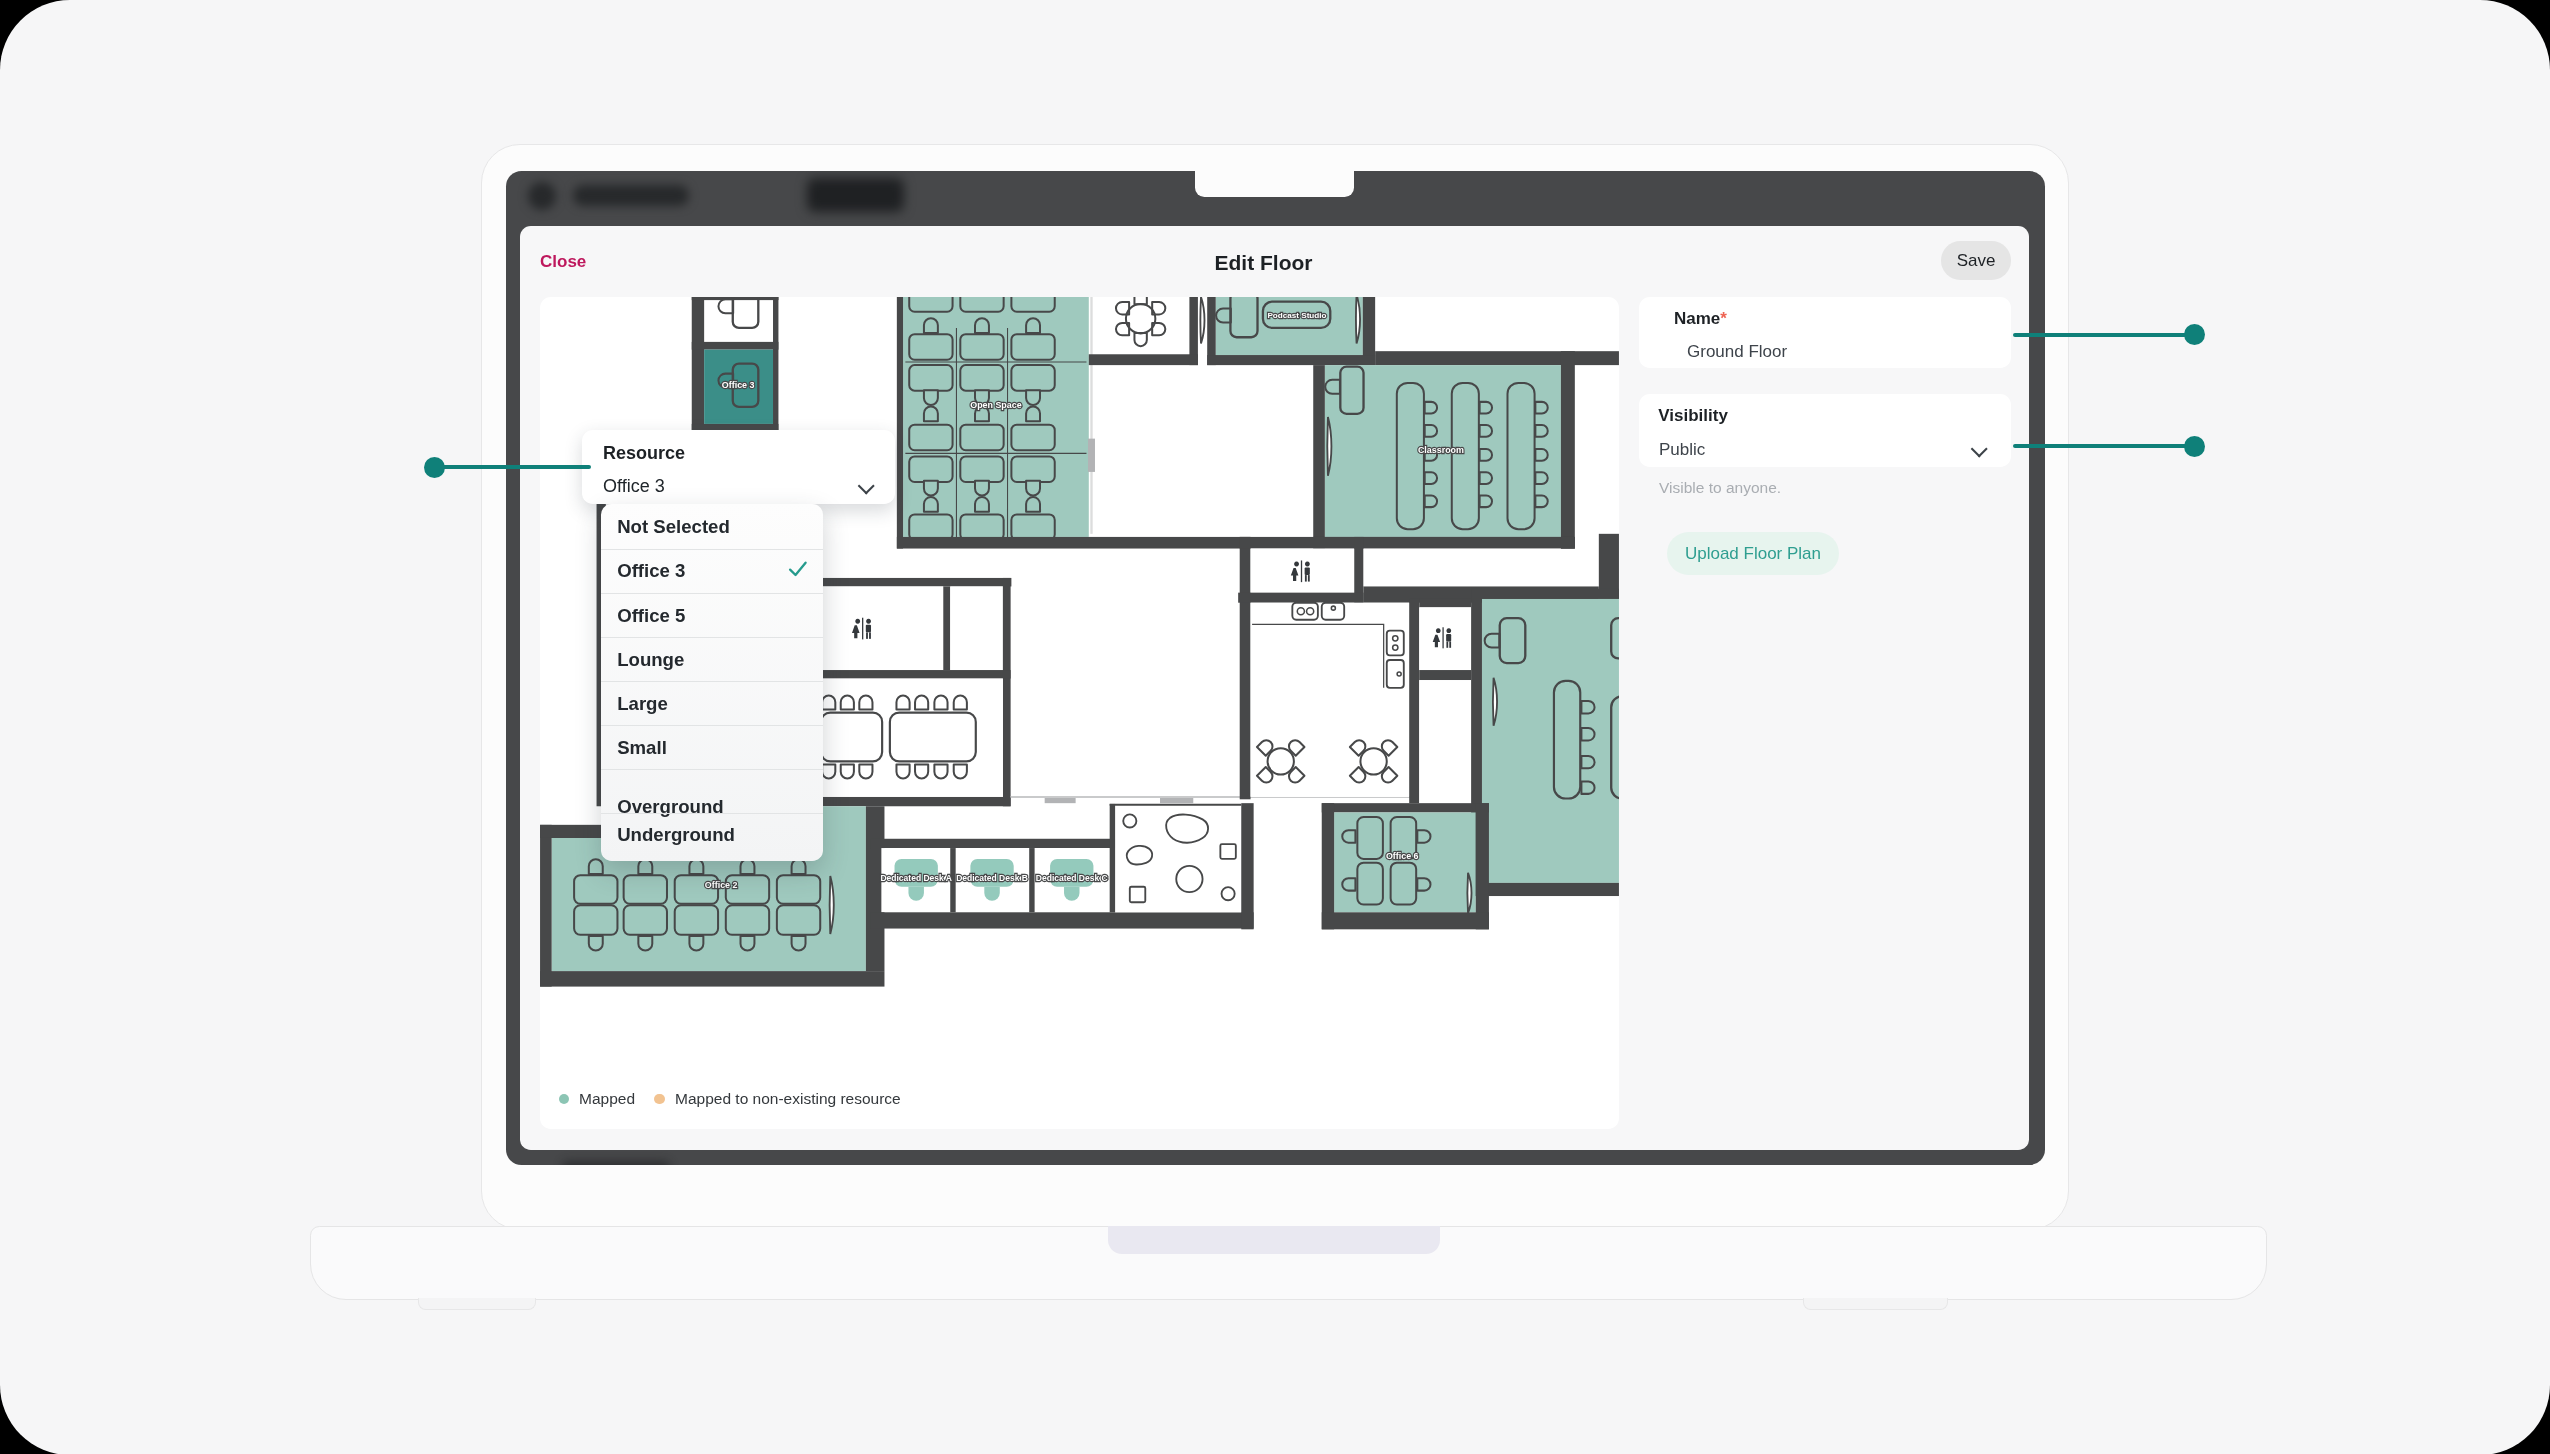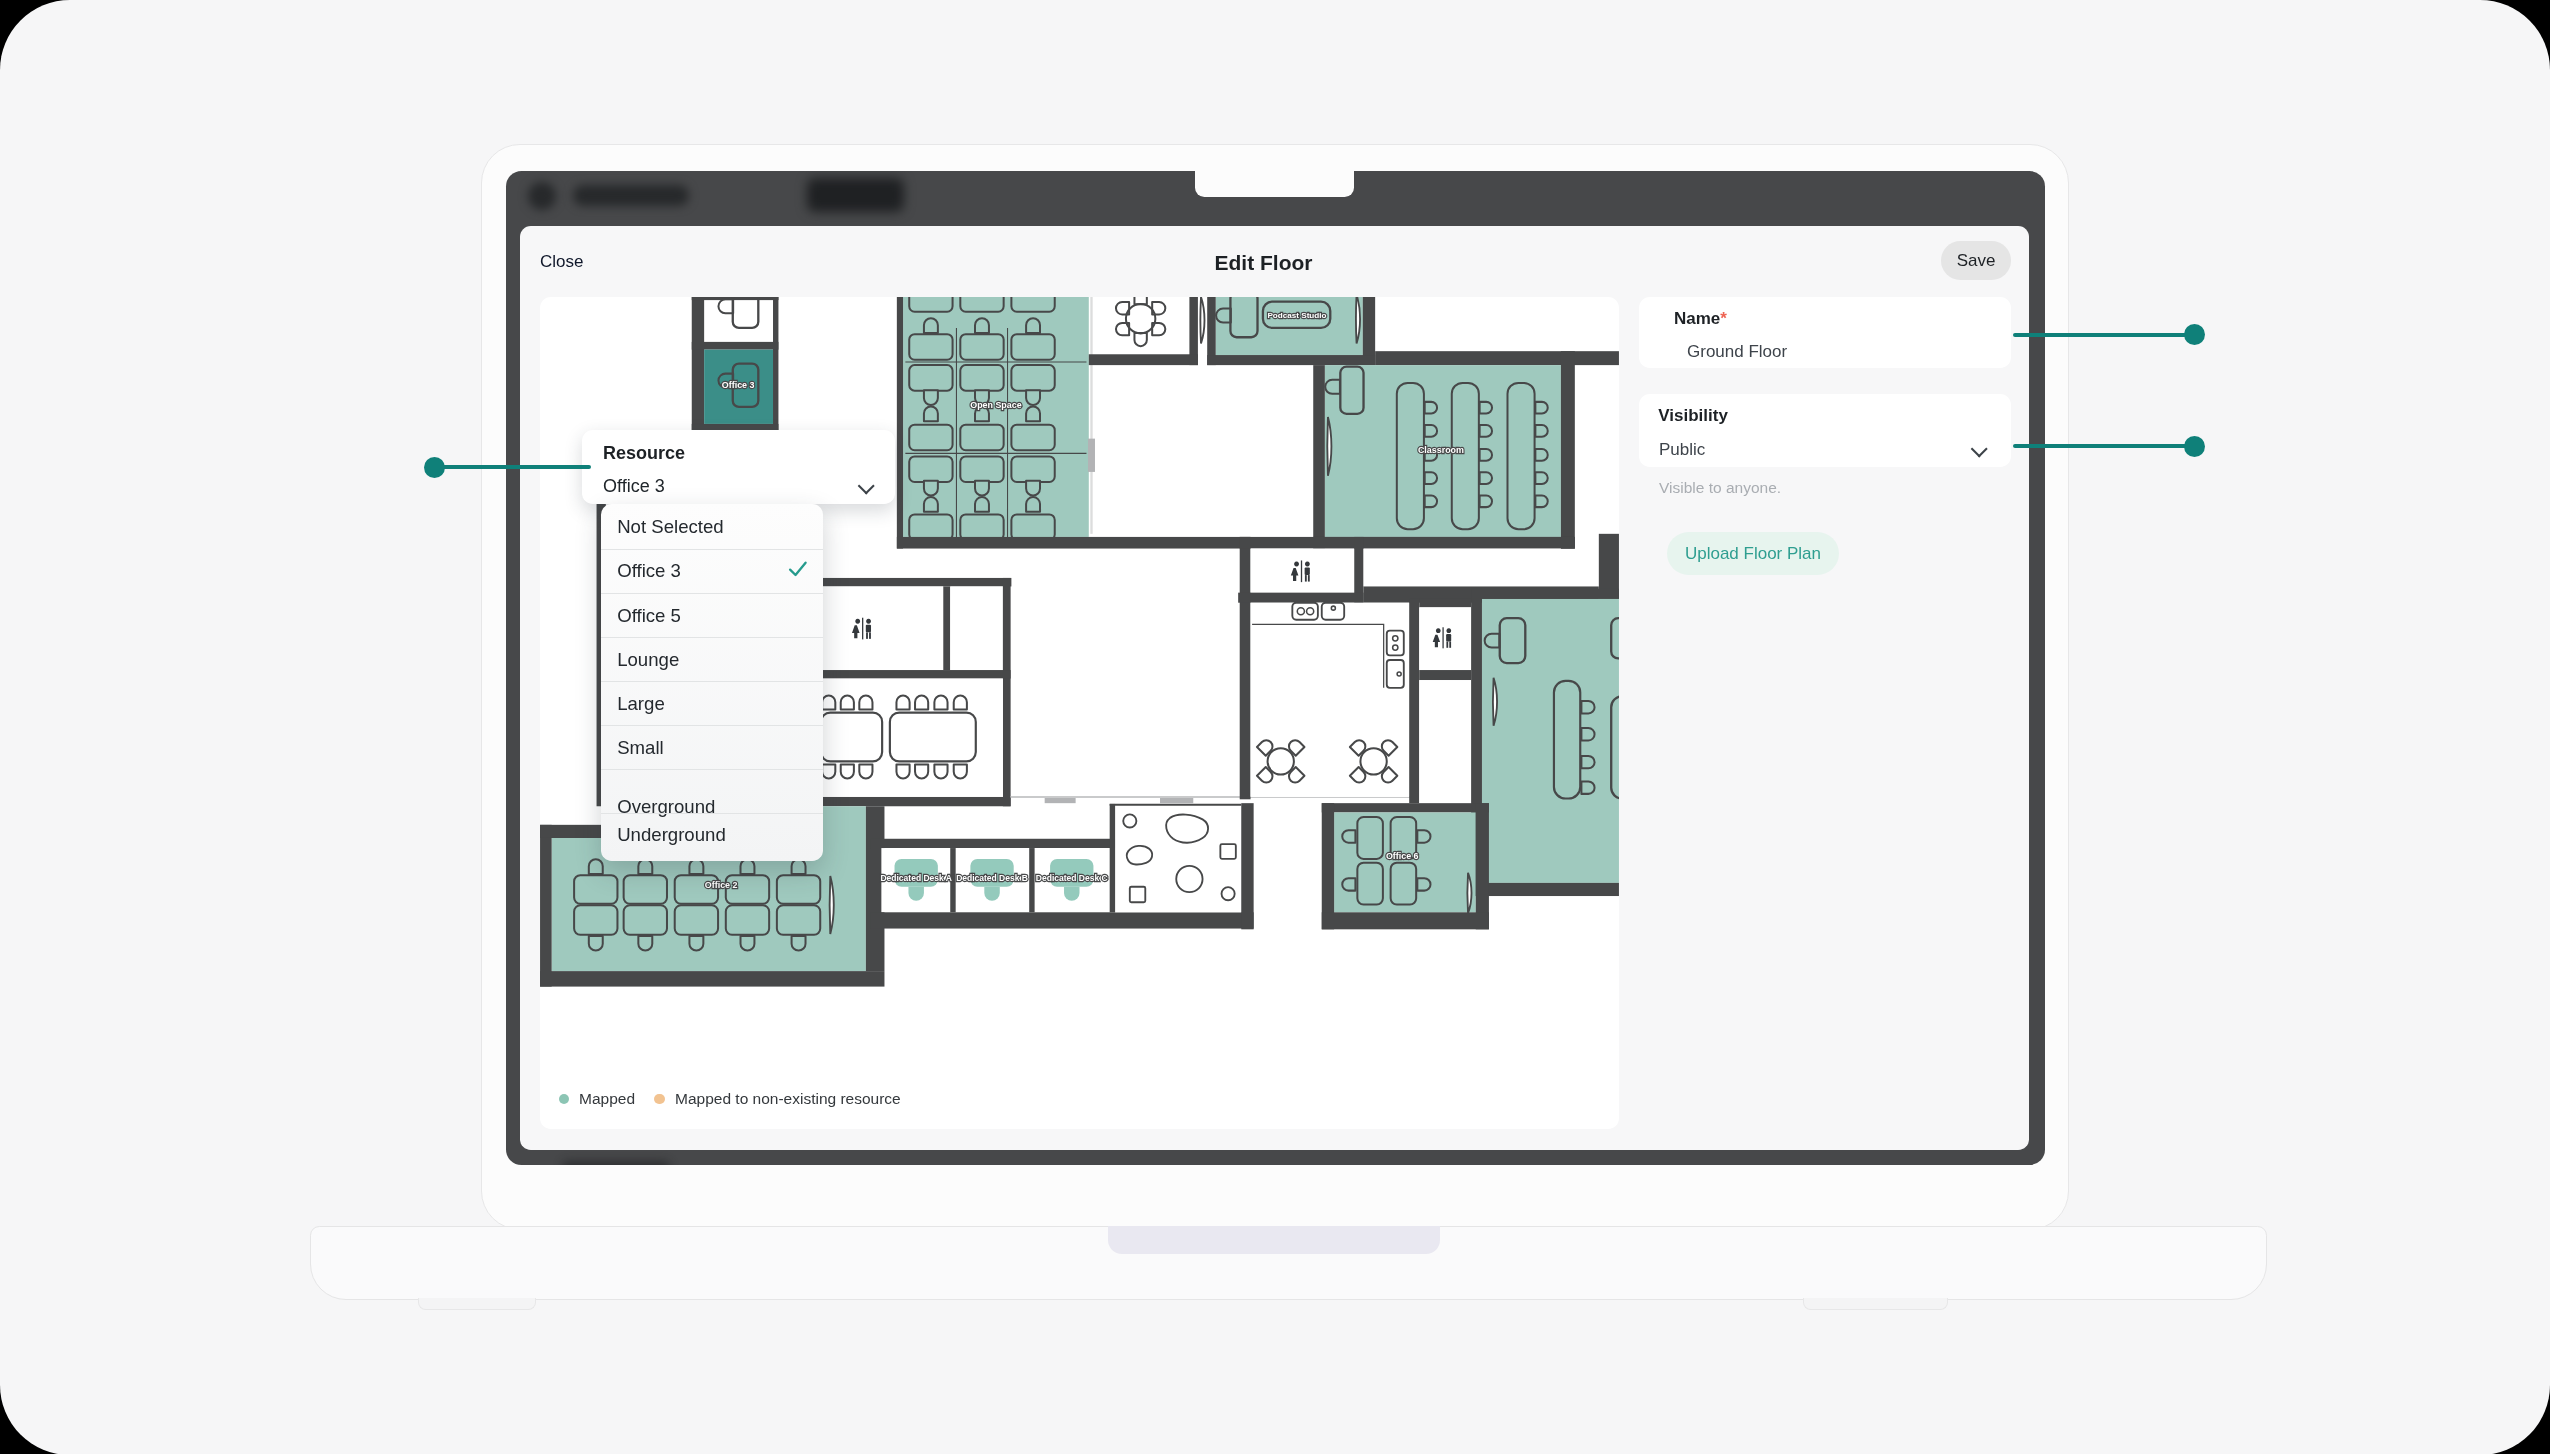--- a/index.html
+++ b/index.html
@@ -10,38 +10,38 @@
   .lid { left:481px; top:144px; width:1588px; height:1086px; background:#fcfcfc; border:1.5px solid #e7e7e8; border-radius:39px; }
   .screen { left:506px; top:171px; width:1539px; height:994px; background:#47484a; border-radius:15.5px; overflow:hidden; }
   .notch { left:689px; top:0px; width:159px; height:25.5px; background:#fcfcfc; border-radius:0 0 9.3px 9.3px; }
   .blob { filter:blur(4.6px); background:#27292b; }
   .modal { left:520px; top:226px; width:1509px; height:924px; background:#f7f7f8; border-radius:10.8px; }
   .base { left:310px; top:1226px; width:1957px; height:74px; background:#fafafb; border:1.5px solid #e5e5e6; border-radius:9.3px 9.3px 36px 36px; }
   .trackpad { left:1108px; top:1226px; width:332px; height:28px; background:#e9e8f1; border-radius:0 0 14px 14px; }
   .footL { left:418px; top:1298px; width:118px; height:11.6px; background:#f4f4f5; border:1.5px solid #e7e7e8; border-top:none; border-radius:0 0 7.7px 7.7px; }
   .footR { left:1803px; top:1298px; width:145px; height:11.6px; background:#f4f4f5; border:1.5px solid #e7e7e8; border-top:none; border-radius:0 0 7.7px 7.7px; }
   
-  .close { left:540px; top:252px; font-size:17px; color:#0f172a; }
+  .close { left:540px; top:252px; font-size:17px; color:#be185d;font-weight:bold; }
   .title { left:1186px; top:251px; width:155px; text-align:center; font-size:21px; font-weight:bold; color:#1d2125; }
   .save { left:1941px; top:241px; width:70px; height:39px; background:#e5e5e5; border-radius:19.3px; font-size:17px; color:#1d2125; text-align:center; line-height:39px; }
   
   .canvas { left:540px; top:297px; width:1079px; height:832px; background:#ffffff; border-radius:10.8px; overflow:hidden; }
   
   .legend { left:0px; top:792px; width:1079px; height:23px; font-size:15.5px; color:#34383c; }
   .dot { position:absolute; width:10.8px; height:10.8px; border-radius:50%; }
   
   .card { background:#ffffff; border-radius:10.8px; }
   .lbl { font-size:17px; font-weight:bold; color:#1d2125; }
   .val { font-size:17px; color:#3e444b; }
   .hint { left:1659px; top:479px; font-size:15.5px; color:#a9adb2; }
   .upload { left:1667px; top:532px; width:172px; height:43px; background:#e7f4ee; border-radius:21.7px; font-size:17px; color:#2e9e90; text-align:center; line-height:43px; }
   
   .popover { left:582px; top:430px; width:313px; height:74px; background:#fff; border-radius:10.8px; box-shadow:0 6.2px 18.6px rgba(40,50,60,.18); }
   .menu { left:601px; top:504px; width:222px; height:357px; border-radius:10.8px; background:linear-gradient(180deg,#fdfdfd 0%,#f3f4f5 100%); box-shadow:0 10.8px 26px rgba(40,50,60,.22); }
-  .mi { position:absolute; left:16.2px; font-size:18.6px; color:#24292e; }
+  .mi { position:absolute; left:16.2px; font-size:18.6px; color:#24292e;font-weight:bold; }
   .mdiv { position:absolute; left:0px; width:222px; height:0.8px; background:#e2e4e5; }
   
   .ann { font-size:36px; color:#46494d; line-height:48px; }
   .tline { position:absolute; height:3.9px; background:#0f8079; border-radius:2.3px; }
   .tdot { position:absolute; width:21px; height:21px; border-radius:50%; background:#0f8079; }
   .chev { position:absolute; width:12.4px; height:12.4px; border-right:2.3px solid #3c4248; border-bottom:2.3px solid #3c4248; transform:rotate(45deg); }
 </style>
 </head>
 <body>
 

